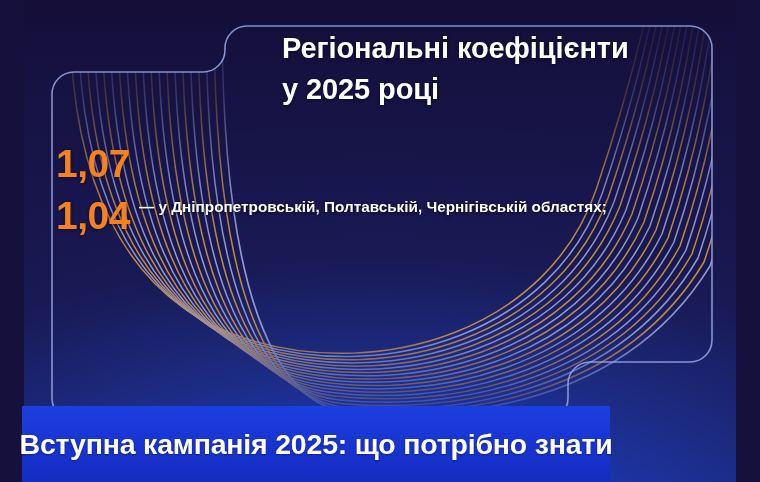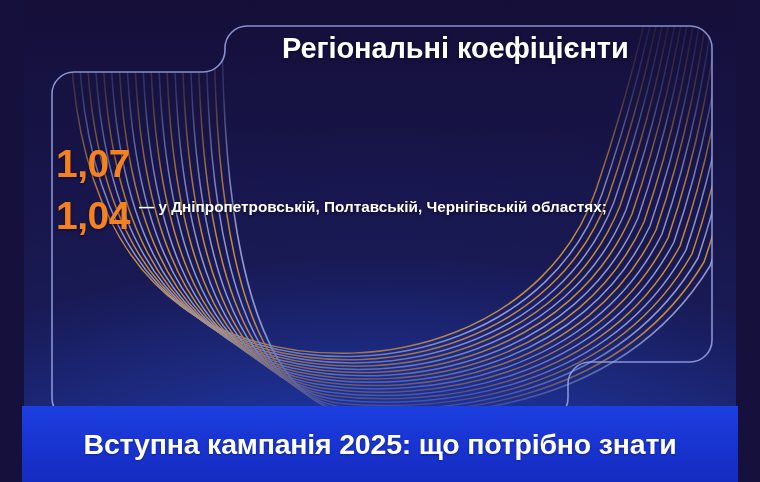--- a/index.html
+++ b/index.html
@@ -38,21 +38,21 @@
   
   .waves {
     position:absolute; left:0; top:0; width:760px; height:420px;
     overflow:hidden;
   }
   .waves svg { display:block; }
 
   
   .banner {
     position:absolute; left:22px; top:406px;
-    width:716px; height:76px;
+    width:588px; height:76px;
     background:linear-gradient(180deg, #1d3fe0 0%, #1833cf 55%, #152cc0 100%);
     display:flex; align-items:center; justify-content:center;
   }
   .banner-text {
     color:#ffffff;
     font-size:28.5px;
     font-weight:bold;
     letter-spacing:-0.2px;
     white-space:nowrap;
     text-shadow:0 1px 2px rgba(0,0,0,0.30);
@@ -186,20 +186,21 @@
 
   <svg class="card-outline" viewBox="0 0 760 420" xmlns="http://www.w3.org/2000/svg">
     <path d="M712,48 V340 a22,22 0 0 1 -22,22 H590 a22,22 0 0 0 -22,22 V398
              a22,22 0 0 1 -22,22 H74 a22,22 0 0 1 -22,-22 V94
              a22,22 0 0 1 22,-22 H203 a22,22 0 0 0 22,-22 V48
              a22,22 0 0 1 22,-22 H690 a22,22 0 0 1 22,22 Z" fill="none" stroke="#9aa8e8" stroke-width="1.6" opacity="0.85"></path>
   </svg>
 
   <div class="headline">
     <div class="headline-line">Регіональні коефіцієнти</div>
+    <div class="headline-line">у 2025 році</div>
   </div>
 
   <div class="rows">
 
     <div class="row row-1">
       <div class="row-body r-pad1">
         <span class="coef">1,07</span>
       </div>
     </div>
 

